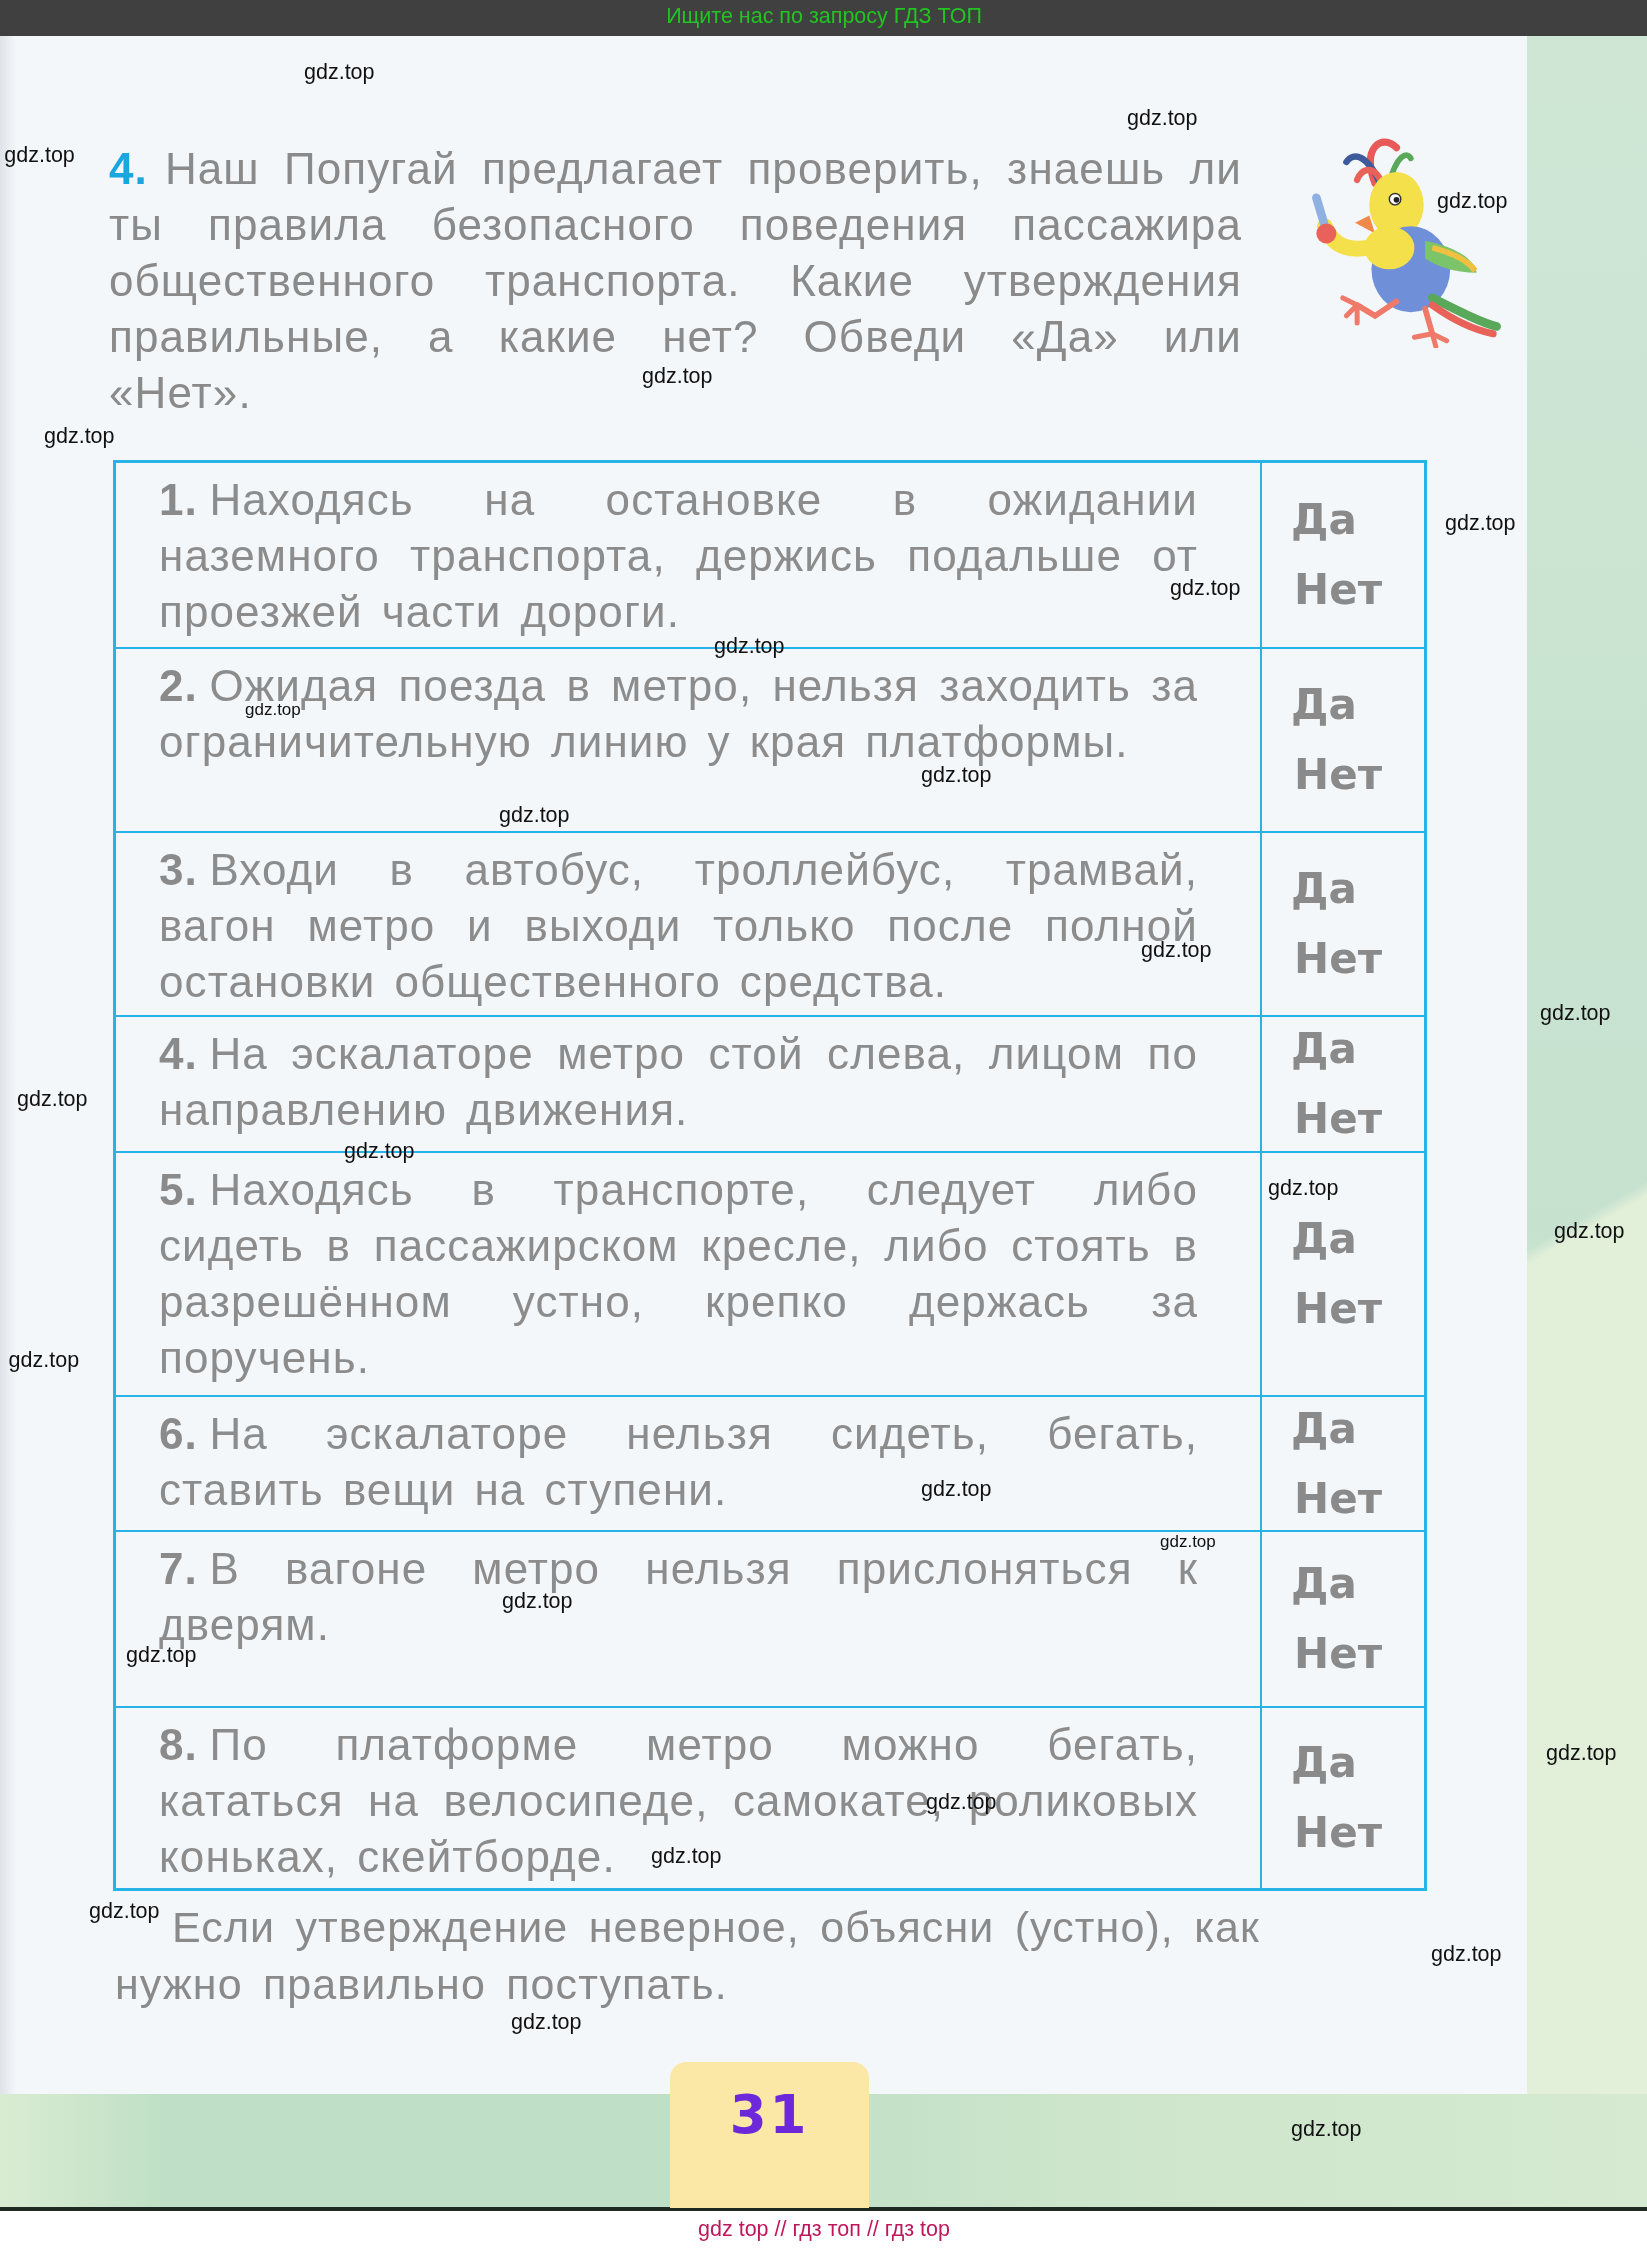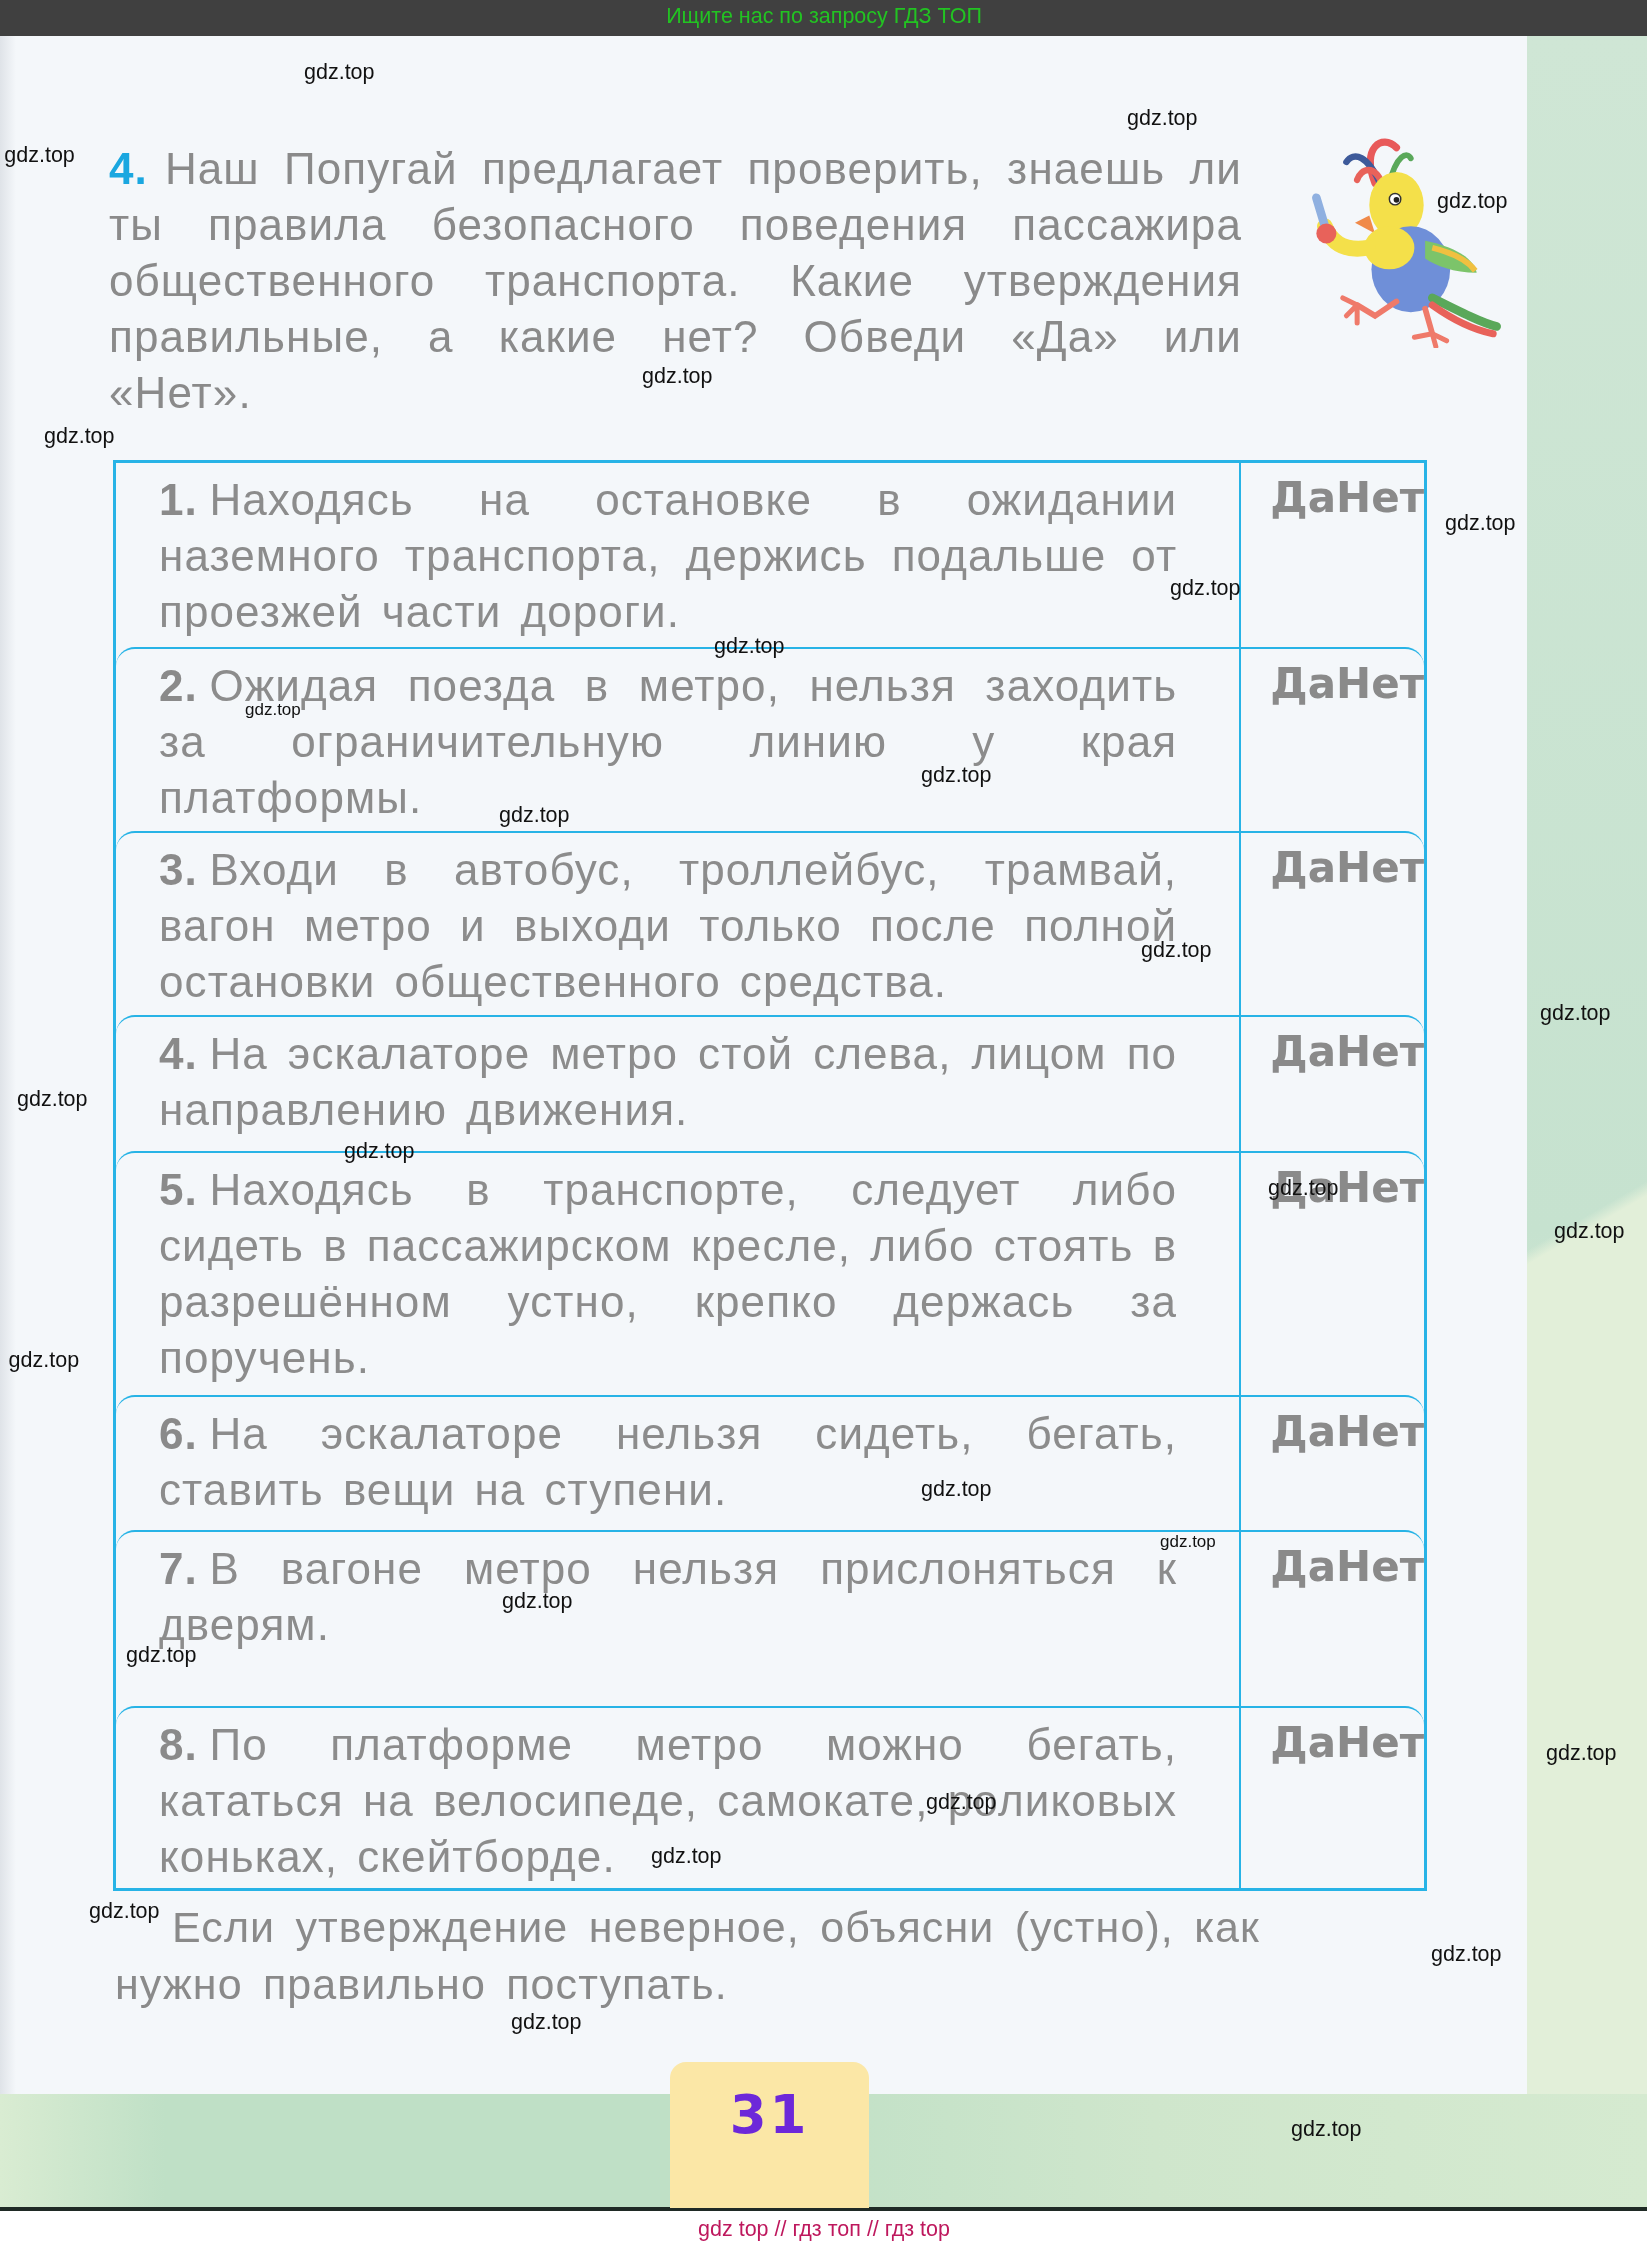--- a/index.html
+++ b/index.html
@@ -69,34 +69,34 @@
 
   .parrot {
     position: absolute; left: 1289px; top: 119px; width: 215px; height: 229px;
   }
 
   .table {
     position: absolute; left: 113px; top: 460px; width: 1314px;
     border: 3.6px solid #27b3e6; box-sizing: border-box;
   }
   .row {
-    display: flex; border-top: 2.9px solid #27b3e6; box-sizing: border-box; border-radius: 19px;
+    display: flex; border-top: 2.9px solid #27b3e6; box-sizing: border-box;
   }
   .row:first-child { border-top: none; }
   .row .stmt {
     width: 1146px; box-sizing: border-box; padding: 8.6px 62px 0 43px;
     font-family: "Liberation Sans", sans-serif; font-size: 44px; line-height: 56px;
     color: #8c8c8c; text-align: justify; text-align-last: left;
     letter-spacing: 1.1px; word-spacing: 5.7px;
     border-right: 2.9px solid #27b3e6;
   }
   .row .stmt .n { font-weight: bold; color: #8a8a8a; margin-right: 11.5px; }
   .row .ans {
-    flex: 1; display: flex; flex-direction: row; justify-content: center;
-    padding-left: 32px; box-sizing: border-box; text-align: center;
+    flex: 1; display: flex; flex-direction: column; justify-content: center;
+    padding-left: 32px; box-sizing: border-box;
   }
   .row .ans span {
     font-family: "DejaVu Sans", sans-serif; font-weight: bold; font-size: 42px;
     color: #8a8a8a; line-height: 70px;
   }
   .row .ans .da { margin-left: -2.9px; }
 
   .footer-note {
     position: absolute; left: 115px; top: 1899px; width: 1312px;
     font-family: "Liberation Sans", sans-serif; font-size: 43px; line-height: 57px;

